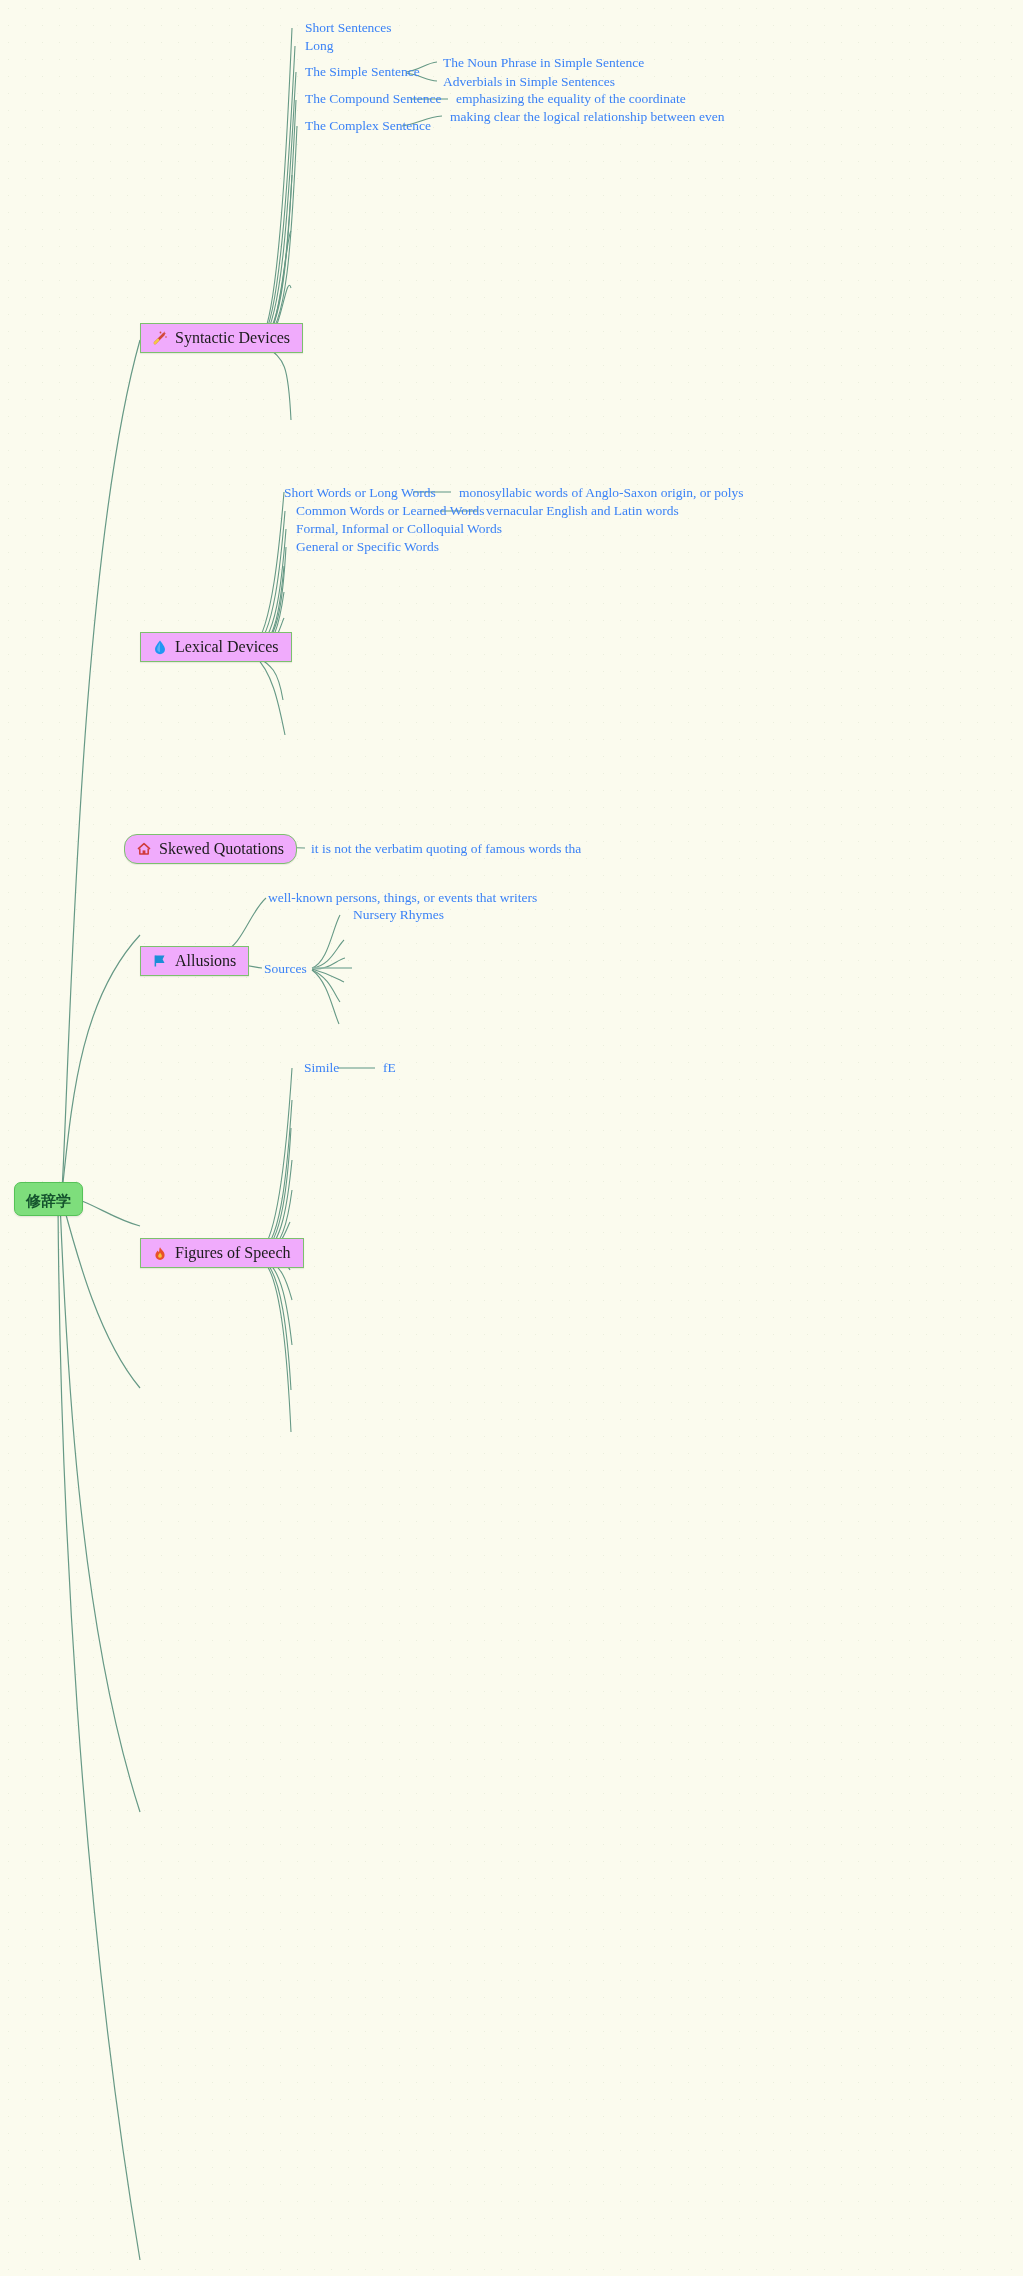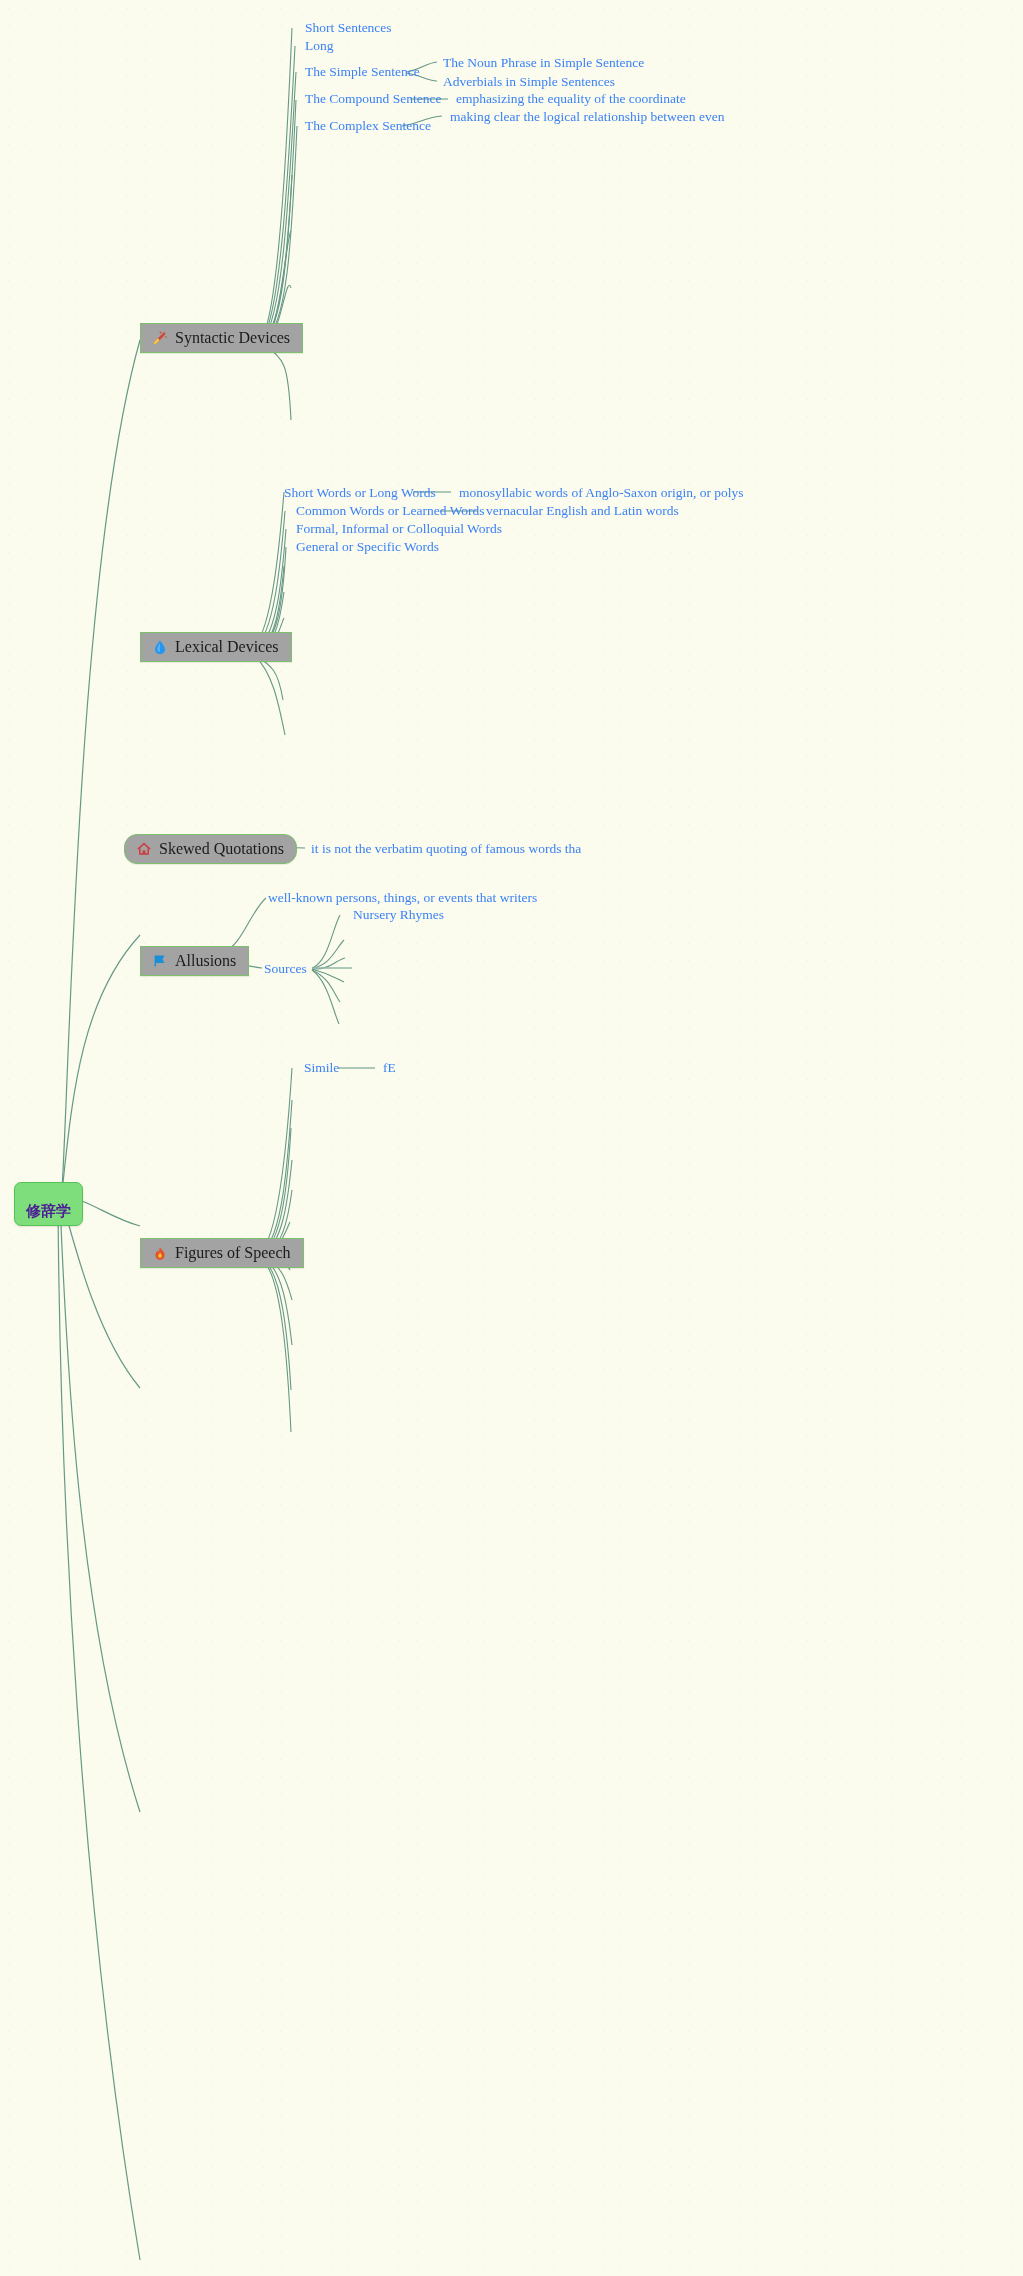--- a/index.html
+++ b/index.html
@@ -38,31 +38,31 @@
   }
   .node {
     position: absolute;
     white-space: nowrap;
   }
   
   .root-node {
     background: #7ede7c;
     border: 1px solid #55c257;
     border-radius: 7px;
-    padding: 20px 11px 5px 11px;
+    padding: 10px 11px 5px 11px;
     font-family: "DejaVu Sans", sans-serif;
     font-weight: bold;
     font-size: 15px;
-    color: #4c1d95;
+    color: #14532d;
     line-height: 1.15;
     box-shadow: 0 1px 2px rgba(0,0,0,0.10);
   }
   
   .branch-node {
-    background: #a3a3a3;
+    background: #f0abfc;
     border: 1px solid #7cc06e;
     display: flex;
     align-items: center;
     gap: 7px;
     padding: 4px 12px 5px 10px;
     font-size: 16px;
     line-height: 1.2;
     box-shadow: 0 1px 1px rgba(0,0,0,0.07);
   }
   .branch-node .node-icon {

